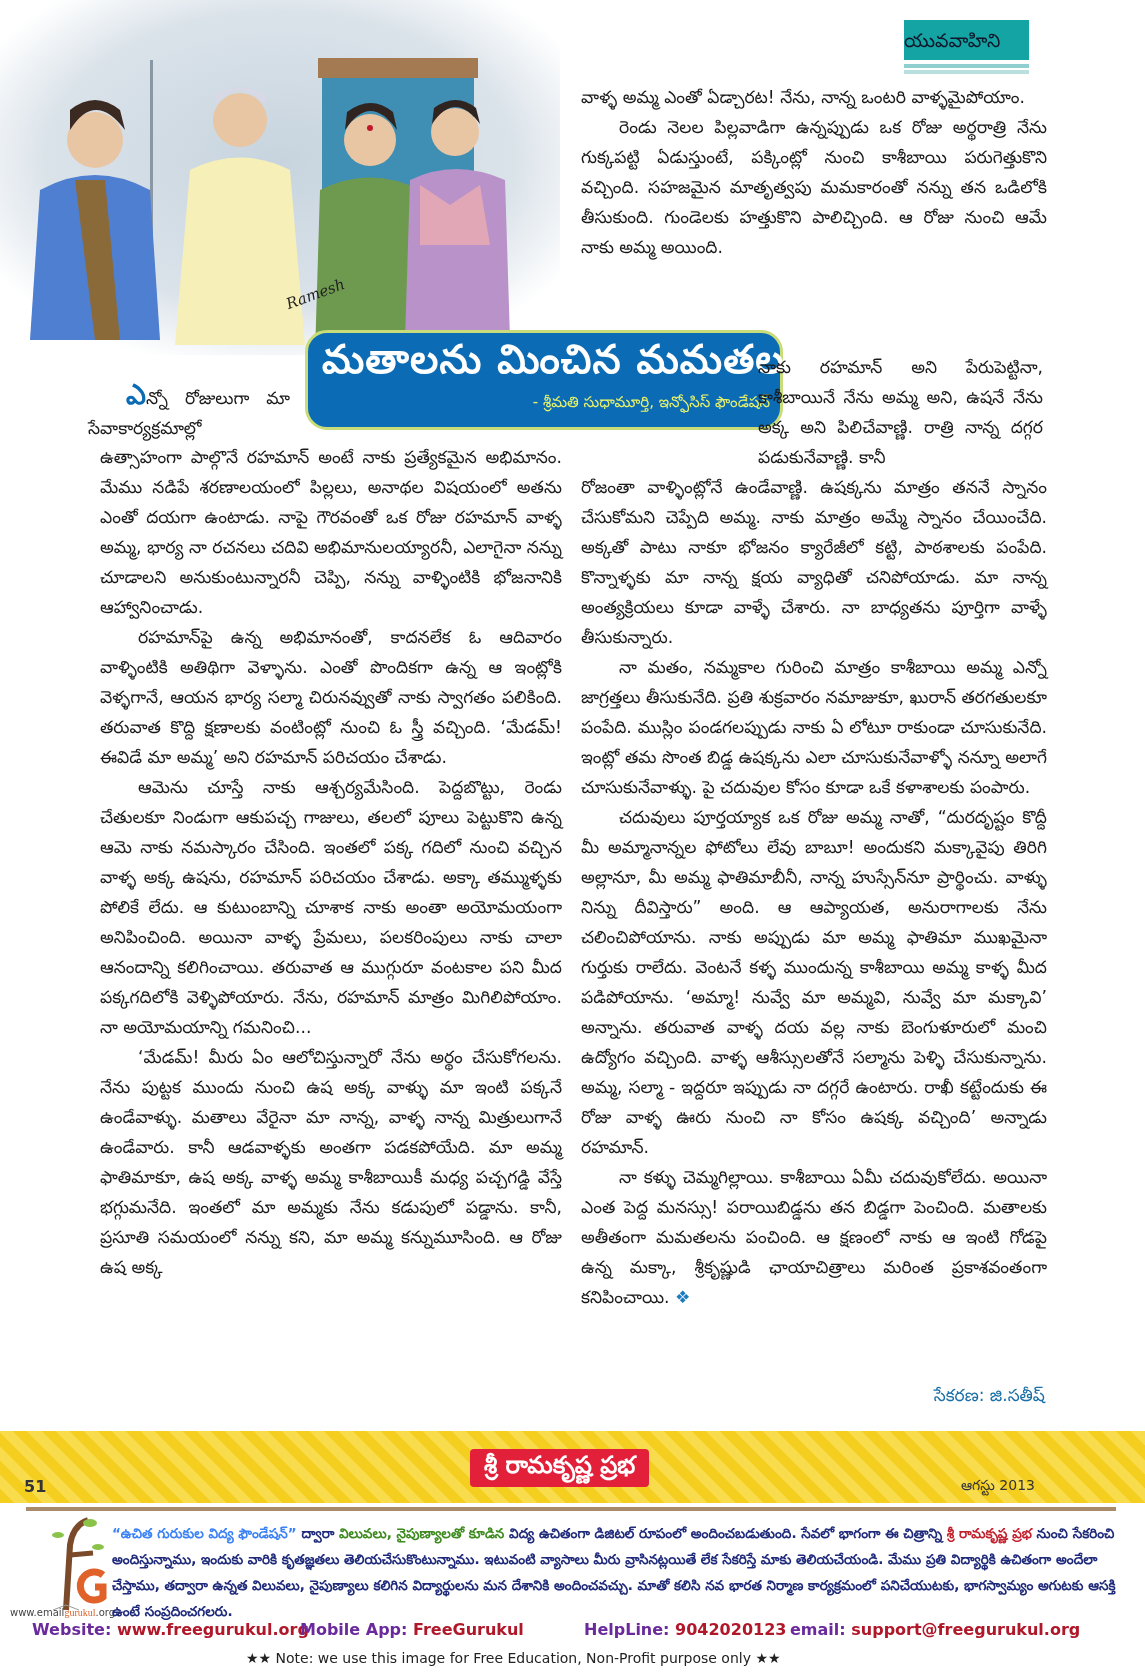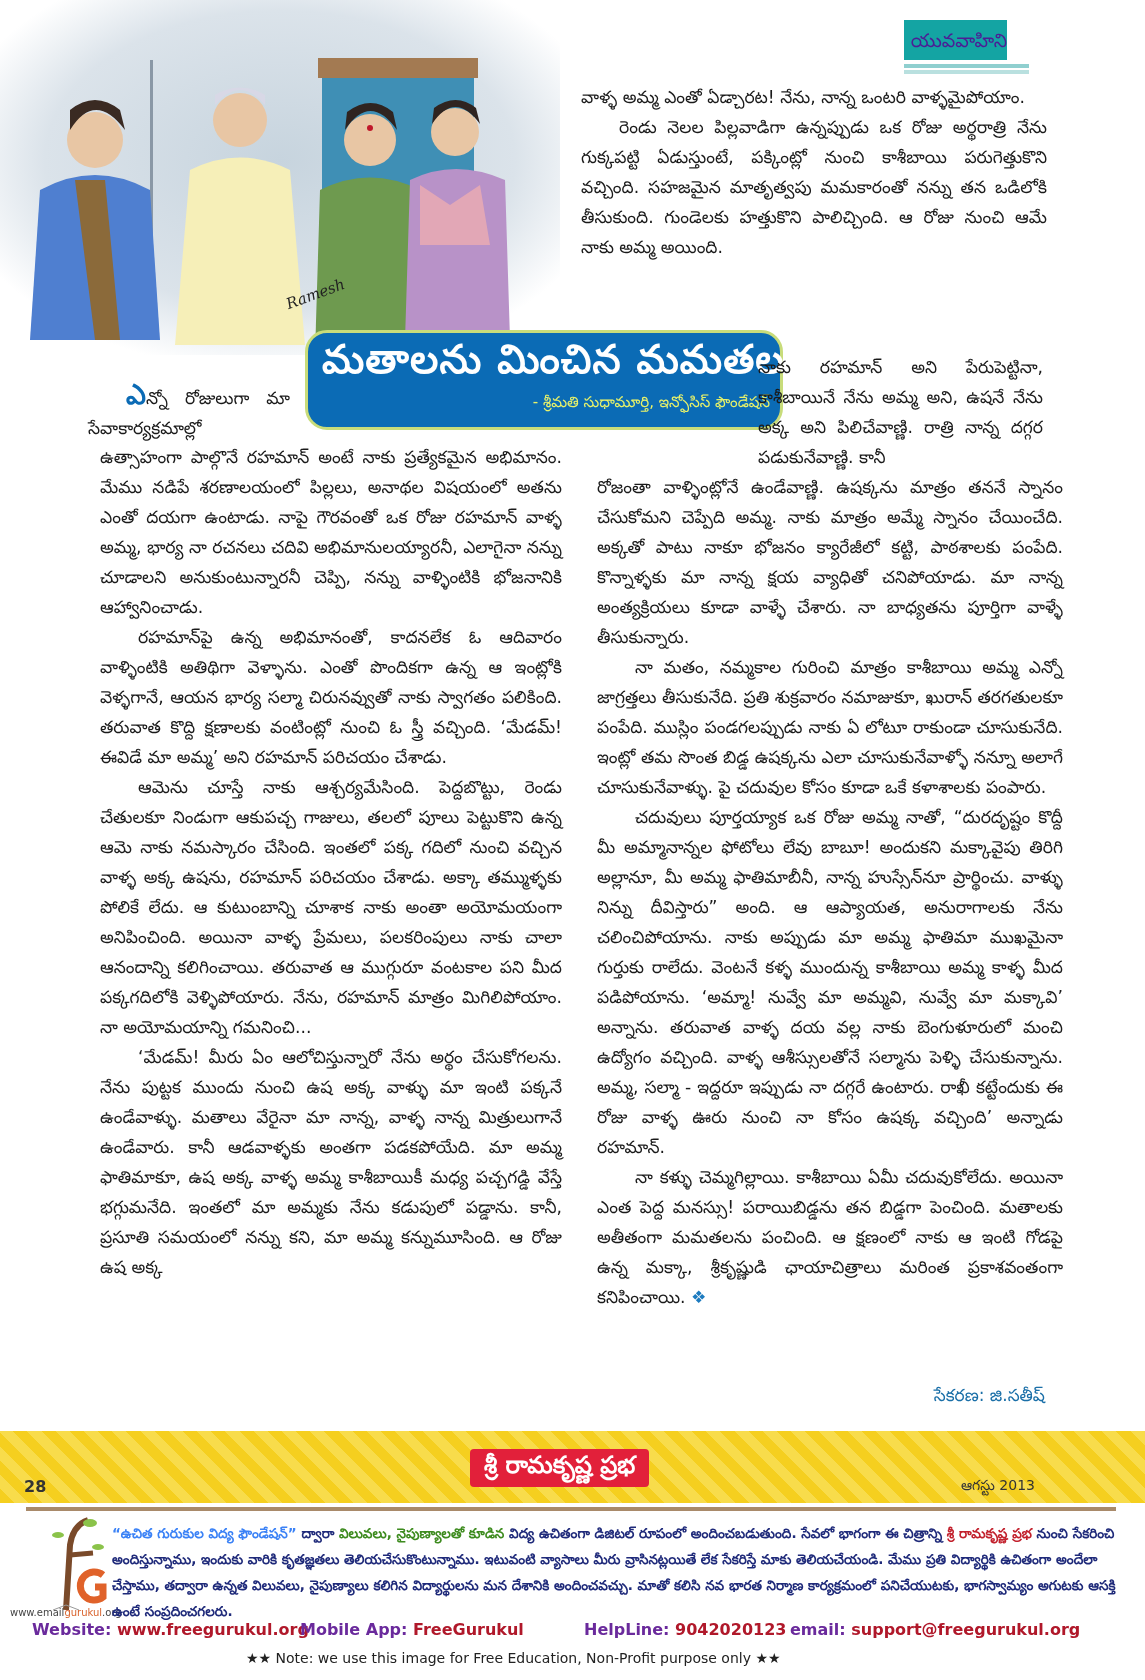--- a/index.html
+++ b/index.html
@@ -1,22 +1,22 @@
 <!DOCTYPE html>
 <html><head>
 <meta charset="utf-8">
 <style>
   html, body { margin: 0; padding: 0; }
   body {
     width: 1145px; height: 1680px; background: #ffffff; position: relative; overflow: hidden;
     font-family: "DejaVu Sans", sans-serif; color: #1a1a1a;
   }
   .section-tag {
-    position: absolute; left: 904px; top: 20px; width: 103px; height: 40px;
-    background: #14a4a3; color: #4c1d95; font-size: 19px; line-height: 40px; text-align: right;
+    position: absolute; left: 904px; top: 20px; width: 125px; height: 40px;
+    background: #14a4a3; color: #0f172a; font-size: 19px; line-height: 40px; text-align: left;
   }
   .section-tag-lines {
     position: absolute; left: 904px; top: 64px; width: 125px; height: 12px;
   }
   .section-tag-lines div { height: 4px; margin-bottom: 2px; background: #8fcfcf; }
   .section-tag-lines div + div { background: #b9e0df; }
 
   .illustration {
     position: absolute; left: 0; top: 0; width: 560px; height: 355px; overflow: hidden;
   }
@@ -56,21 +56,21 @@
   .page-num { position: absolute; left: 24px; top: 46px; font-size: 16px; font-weight: bold; color: #333; }
   .mag-name {
     position: absolute; left: 470px; top: 18px; padding: 2px 14px; background: #e2203a; color: #fff;
     font-size: 24px; font-weight: bold; border-radius: 4px;
   }
   .issue-date { position: absolute; right: 110px; top: 46px; font-size: 14px; color: #333; }
   .footer-rule { position: absolute; left: 26px; top: 1507px; width: 1090px; height: 4px; background: #a98a6a; }
 
   .fg-logo { position: absolute; left: 28px; top: 1515px; width: 90px; height: 100px; }
   .fg-url { position: absolute; left: 10px; top: 1607px; font-size: 10px; color: #444; }
-  .fg-url .g { color: #d9622b; }
+  .fg-url .g { color: #d9622b; font-family: Liberation Serif, serif; }
   .fg-text {
     position: absolute; left: 112px; top: 1520px; width: 1010px; font-size: 13.5px; line-height: 26px;
     color: #1f2a7a; font-weight: bold;
   }
   .fg-text .pink { color: #3b82f6; }
   .fg-text .green { color: #3d8b1e; }
   .fg-text .red { color: #c2212d; }
   .contact-row { position: absolute; top: 1620px; left: 0; width: 1145px; font-size: 16px; font-weight: bold; }
   .contact-row span.item { position: absolute; white-space: nowrap; }
   .contact-row .lbl { color: #6a2a9c; }
@@ -129,42 +129,42 @@
 
 <div class="col col-right">
   <p class="noindent">వాళ్ళ అమ్మ ఎంతో ఏడ్చారట! నేను, నాన్న ఒంటరి వాళ్ళమైపోయాం.</p>
   <p>రెండు నెలల పిల్లవాడిగా ఉన్నప్పుడు ఒక రోజు అర్థరాత్రి నేను గుక్కపట్టి ఏడుస్తుంటే, పక్కింట్లో నుంచి కాశీబాయి పరుగెత్తుకొని వచ్చింది. సహజమైన మాతృత్వపు మమకారంతో నన్ను తన ఒడిలోకి తీసుకుంది. గుండెలకు హత్తుకొని పాలిచ్చింది. ఆ రోజు నుంచి ఆమే నాకు అమ్మ అయింది.</p>
 </div>
 
 <div class="col col-right-narrow">
   <p class="noindent">నాకు రహమాన్ అని పేరుపెట్టినా, కాశీబాయినే నేను అమ్మ అని, ఉషనే నేను అక్క అని పిలిచేవాణ్ణి. రాత్రి నాన్న దగ్గర పడుకునేవాణ్ణి. కానీ</p>
 </div>
 
-<div class="col col-right" style="top:472px;margin-left:16px;">
+<div class="col col-right" style="top:472px;">
   <p class="noindent">రోజంతా వాళ్ళింట్లోనే ఉండేవాణ్ణి. ఉషక్కను మాత్రం తననే స్నానం చేసుకోమని చెప్పేది అమ్మ. నాకు మాత్రం అమ్మే స్నానం చేయించేది. అక్కతో పాటు నాకూ భోజనం క్యారేజీలో కట్టి, పాఠశాలకు పంపేది. కొన్నాళ్ళకు మా నాన్న క్షయ వ్యాధితో చనిపోయాడు. మా నాన్న అంత్యక్రియలు కూడా వాళ్ళే చేశారు. నా బాధ్యతను పూర్తిగా వాళ్ళే తీసుకున్నారు.</p>
   <p>నా మతం, నమ్మకాల గురించి మాత్రం కాశీబాయి అమ్మ ఎన్నో జాగ్రత్తలు తీసుకునేది. ప్రతి శుక్రవారం నమాజుకూ, ఖురాన్ తరగతులకూ పంపేది. ముస్లిం పండగలప్పుడు నాకు ఏ లోటూ రాకుండా చూసుకునేది. ఇంట్లో తమ సొంత బిడ్డ ఉషక్కను ఎలా చూసుకునేవాళ్ళో నన్నూ అలాగే చూసుకునేవాళ్ళు. పై చదువుల కోసం కూడా ఒకే కళాశాలకు పంపారు.</p>
   <p>చదువులు పూర్తయ్యాక ఒక రోజు అమ్మ నాతో, “దురదృష్టం కొద్దీ మీ అమ్మానాన్నల ఫోటోలు లేవు బాబూ! అందుకని మక్కావైపు తిరిగి అల్లానూ, మీ అమ్మ ఫాతిమాబీనీ, నాన్న హుస్సేన్‌నూ ప్రార్థించు. వాళ్ళు నిన్ను దీవిస్తారు” అంది. ఆ ఆప్యాయత, అనురాగాలకు నేను చలించిపోయాను. నాకు అప్పుడు మా అమ్మ ఫాతిమా ముఖమైనా గుర్తుకు రాలేదు. వెంటనే కళ్ళ ముందున్న కాశీబాయి అమ్మ కాళ్ళ మీద పడిపోయాను. ‘అమ్మా! నువ్వే మా అమ్మవి, నువ్వే మా మక్కావి’ అన్నాను. తరువాత వాళ్ళ దయ వల్ల నాకు బెంగుళూరులో మంచి ఉద్యోగం వచ్చింది. వాళ్ళ ఆశీస్సులతోనే సల్మాను పెళ్ళి చేసుకున్నాను. అమ్మ, సల్మా - ఇద్దరూ ఇప్పుడు నా దగ్గరే ఉంటారు. రాఖీ కట్టేందుకు ఈ రోజు వాళ్ళ ఊరు నుంచి నా కోసం ఉషక్క వచ్చింది’ అన్నాడు రహమాన్.</p>
   <p><span>నా కళ్ళు చెమ్మగిల్లాయి. కాశీబాయి ఏమీ చదువుకోలేదు. అయినా ఎంత పెద్ద మనస్సు! పరాయిబిడ్డను తన బిడ్డగా పెంచింది. మతాలకు అతీతంగా మమతలను పంచింది. ఆ క్షణంలో నాకు ఆ ఇంటి గోడపై ఉన్న మక్కా, శ్రీకృష్ణుడి ఛాయాచిత్రాలు మరింత ప్రకాశవంతంగా కనిపించాయి.</span> <span class="end-mark">❖</span></p>
 </div>
 
 <div class="credit">సేకరణ: జి.సతీష్</div>
 
 <div class="col col-left-narrow">
   <p><span class="dropcap">ఎ</span><span>న్నో రోజులుగా మా సేవాకార్యక్రమాల్లో</span></p>
 </div>
 
 <div class="col col-left" style="top:442px;">
   <p class="noindent">ఉత్సాహంగా పాల్గొనే రహమాన్ అంటే నాకు ప్రత్యేకమైన అభిమానం. మేము నడిపే శరణాలయంలో పిల్లలు, అనాథల విషయంలో అతను ఎంతో దయగా ఉంటాడు. నాపై గౌరవంతో ఒక రోజు రహమాన్ వాళ్ళ అమ్మ, భార్య నా రచనలు చదివి అభిమానులయ్యారనీ, ఎలాగైనా నన్ను చూడాలని అనుకుంటున్నారనీ చెప్పి, నన్ను వాళ్ళింటికి భోజనానికి ఆహ్వానించాడు.</p>
   <p>రహమాన్‌పై ఉన్న అభిమానంతో, కాదనలేక ఓ ఆదివారం వాళ్ళింటికి అతిథిగా వెళ్ళాను. ఎంతో పొందికగా ఉన్న ఆ ఇంట్లోకి వెళ్ళగానే, ఆయన భార్య సల్మా చిరునవ్వుతో నాకు స్వాగతం పలికింది. తరువాత కొద్ది క్షణాలకు వంటింట్లో నుంచి ఓ స్త్రీ వచ్చింది. ‘మేడమ్! ఈవిడే మా అమ్మ’ అని రహమాన్ పరిచయం చేశాడు.</p>
   <p>ఆమెను చూస్తే నాకు ఆశ్చర్యమేసింది. పెద్దబొట్టు, రెండు చేతులకూ నిండుగా ఆకుపచ్చ గాజులు, తలలో పూలు పెట్టుకొని ఉన్న ఆమె నాకు నమస్కారం చేసింది. ఇంతలో పక్క గదిలో నుంచి వచ్చిన వాళ్ళ అక్క ఉషను, రహమాన్ పరిచయం చేశాడు. అక్కా తమ్ముళ్ళకు పోలికే లేదు. ఆ కుటుంబాన్ని చూశాక నాకు అంతా అయోమయంగా అనిపించింది. అయినా వాళ్ళ ప్రేమలు, పలకరింపులు నాకు చాలా ఆనందాన్ని కలిగించాయి. తరువాత ఆ ముగ్గురూ వంటకాల పని మీద పక్కగదిలోకి వెళ్ళిపోయారు. నేను, రహమాన్ మాత్రం మిగిలిపోయాం. నా అయోమయాన్ని గమనించి...</p>
   <p>‘మేడమ్! మీరు ఏం ఆలోచిస్తున్నారో నేను అర్థం చేసుకోగలను. నేను పుట్టక ముందు నుంచి ఉష అక్క వాళ్ళు మా ఇంటి పక్కనే ఉండేవాళ్ళు. మతాలు వేరైనా మా నాన్న, వాళ్ళ నాన్న మిత్రులుగానే ఉండేవారు. కానీ ఆడవాళ్ళకు అంతగా పడకపోయేది. మా అమ్మ ఫాతిమాకూ, ఉష అక్క వాళ్ళ అమ్మ కాశీబాయికీ మధ్య పచ్చగడ్డి వేస్తే భగ్గుమనేది. ఇంతలో మా అమ్మకు నేను కడుపులో పడ్డాను. కానీ, ప్రసూతి సమయంలో నన్ను కని, మా అమ్మ కన్నుమూసింది. ఆ రోజు ఉష అక్క</p>
 </div>
 
 <div class="footer-band">
-  <span class="page-num">28</span>
+  <span class="page-num">51</span>
   <span class="mag-name">శ్రీ రామకృష్ణ ప్రభ</span>
   <span class="issue-date">ఆగస్టు 2013</span>
 </div>
 <div class="footer-rule"></div>
 
 <div class="fg-logo">
   <svg viewBox="0 0 90 100" width="90" height="100">
     <path d="M38 95 L42 30 Q45 10 60 5" stroke="#7a4a2a" stroke-width="6" fill="none"></path>
     <path d="M42 40 L65 38" stroke="#7a4a2a" stroke-width="5" fill="none"></path>
     <ellipse cx="62" cy="8" rx="7" ry="4" fill="#8bc34a"></ellipse>

